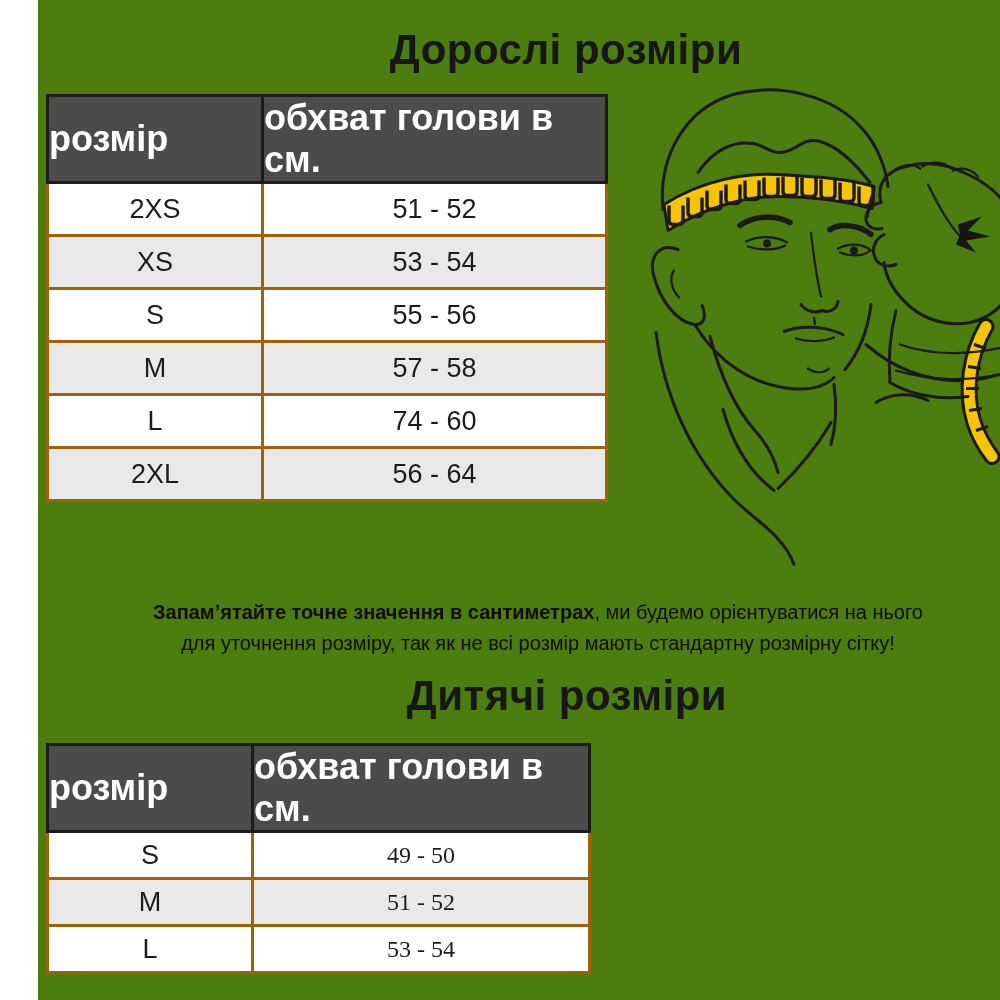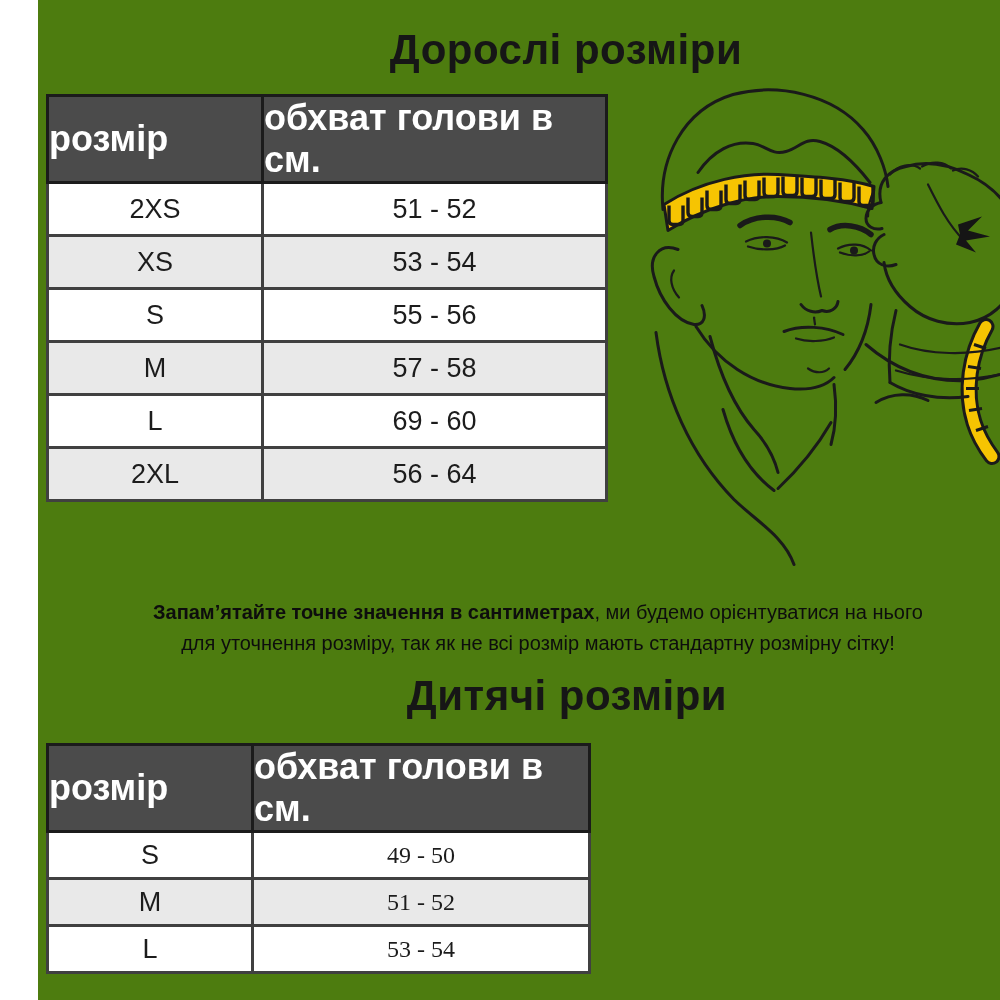--- a/index.html
+++ b/index.html
@@ -16,21 +16,21 @@
 
   table.sizes{
     position:absolute;border-collapse:collapse;table-layout:fixed;
     background:#ffffff;
   }
   table.sizes th{
     background:#4b4b4b;color:#ffffff;font-weight:bold;font-size:36px;
     border:3px solid #1b1b1b;text-align:left;padding:0;
   }
   table.sizes td{
-    border:3px solid #404040;text-align:center;font-size:27px;padding:0;
+    border:3px solid #a16207;text-align:center;font-size:27px;padding:0;
     color:#1c1c1c;background:#ffffff;
   }
   table.sizes tbody tr:nth-child(even) td{background:#e9e9e9;}
 
   #adult-table{left:8px;top:94px;width:562px;}
   #adult-table th{height:46px;}
   #adult-table td{height:50px;}
   #adult-table .c1{width:212px;}
 
   #kids-table{left:8px;top:743px;width:545px;}
@@ -77,21 +77,21 @@
       <tr>
         <td>S</td>
         <td>55 - 56</td>
       </tr>
       <tr>
         <td>M</td>
         <td>57 - 58</td>
       </tr>
       <tr>
         <td>L</td>
-        <td>69 - 60</td>
+        <td>74 - 60</td>
       </tr>
       <tr>
         <td>2XL</td>
         <td>56 - 64</td>
       </tr>
     </tbody>
   </table>
 
   <div class="figure">
     <svg viewBox="0 0 400 510" xmlns="http://www.w3.org/2000/svg">

